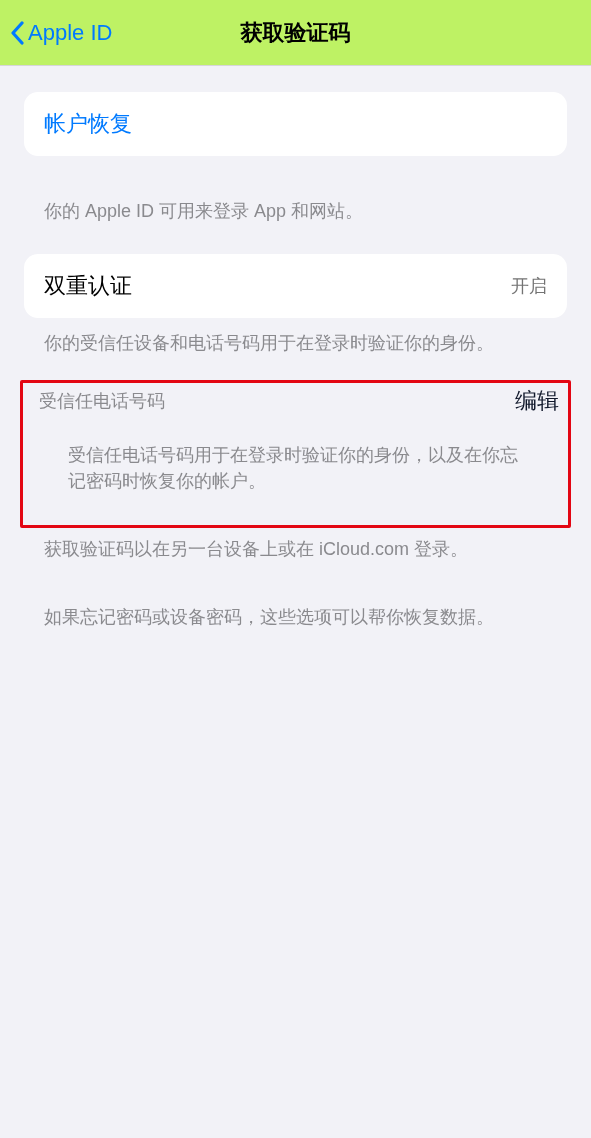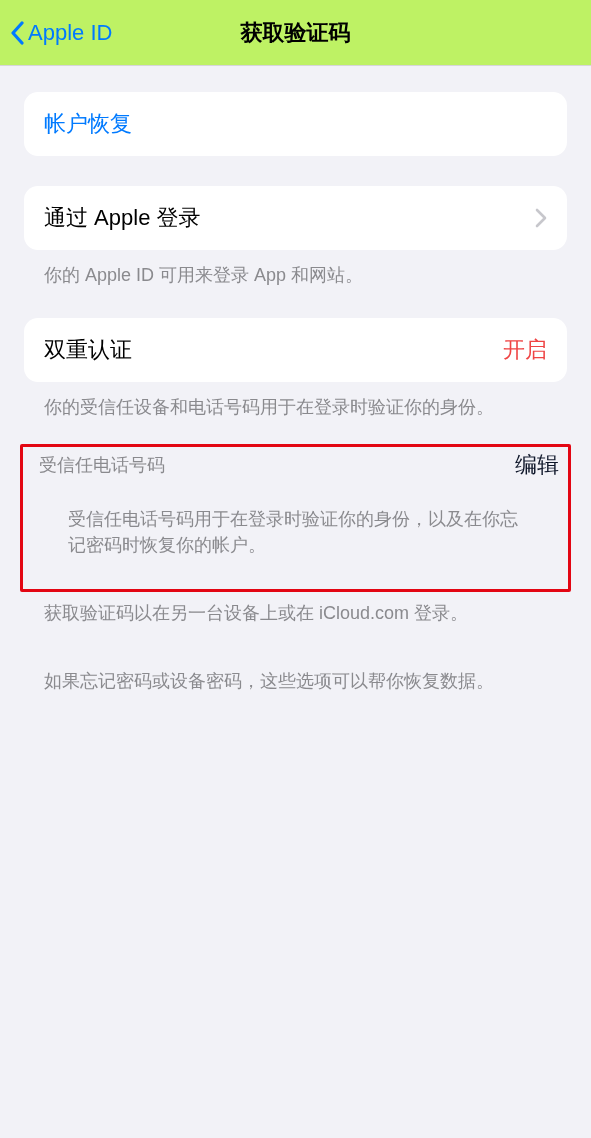--- a/index.html
+++ b/index.html
@@ -81,22 +81,22 @@
       color: #000;
     }
     .cell-title.link { color: #007aff; }
 
     .cell-tail {
       display: flex;
       align-items: center;
       gap: 10px;
     }
     .cell-value {
-      font-size: 22px;
-      color: #ef4444;
+      font-size: 18px;
+      color: #737373;
     }
     .disclosure {
       width: 12px; height: 20px;
     }
     .disclosure svg { display: block; }
 
     .footer {
       padding: 12px 8px 0 8px;
       font-size: 18px;
       line-height: 1.45;
@@ -148,32 +148,20 @@
 
   <div class="group first">
     <div class="cell-wrap">
       <div class="cell">
         <span class="cell-title link">帐户恢复</span>
       </div>
     </div>
   </div>
 
   <div class="group">
-    <div class="cell-wrap">
-      <div class="cell">
-        <span class="cell-title">通过 Apple 登录</span>
-        <span class="cell-tail">
-          <span class="disclosure">
-            <svg viewBox="0 0 12 20" width="12" height="20">
-                <polyline points="2,2 10,10 2,18" fill="none" stroke="#c7c7cc" stroke-width="2.6" stroke-linecap="round" stroke-linejoin="round"></polyline>
-              </svg>
-          </span>
-        </span>
-      </div>
-    </div>
     <div class="footer">你的 Apple ID 可用来登录 App 和网站。</div>
   </div>
 
   <div class="group">
     <div class="cell-wrap">
       <div class="cell">
         <span class="cell-title">双重认证</span>
         <span class="cell-tail">
           <span class="cell-value">开启</span>
         </span>

